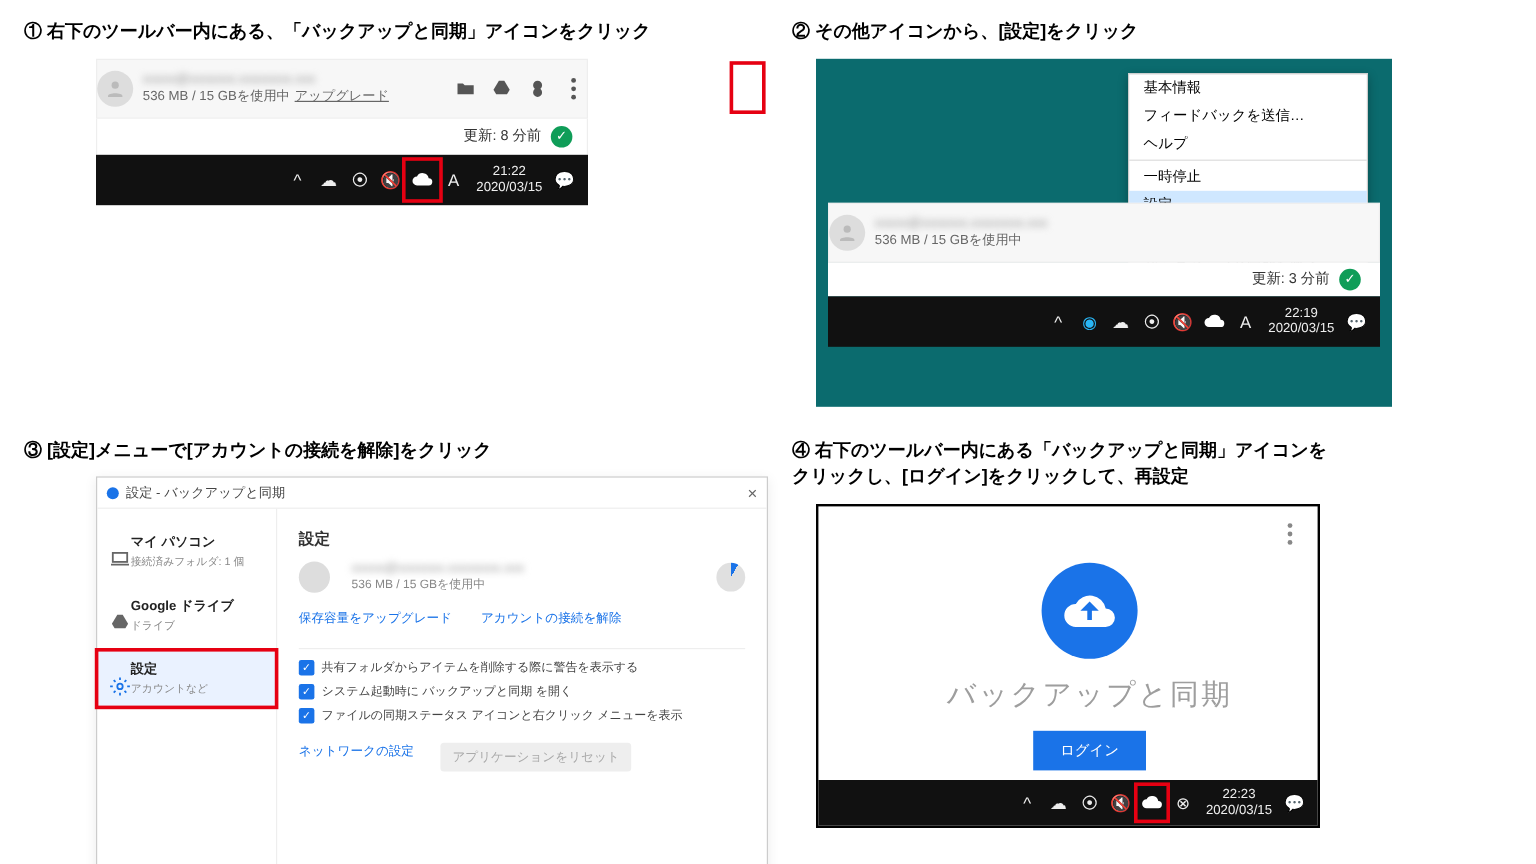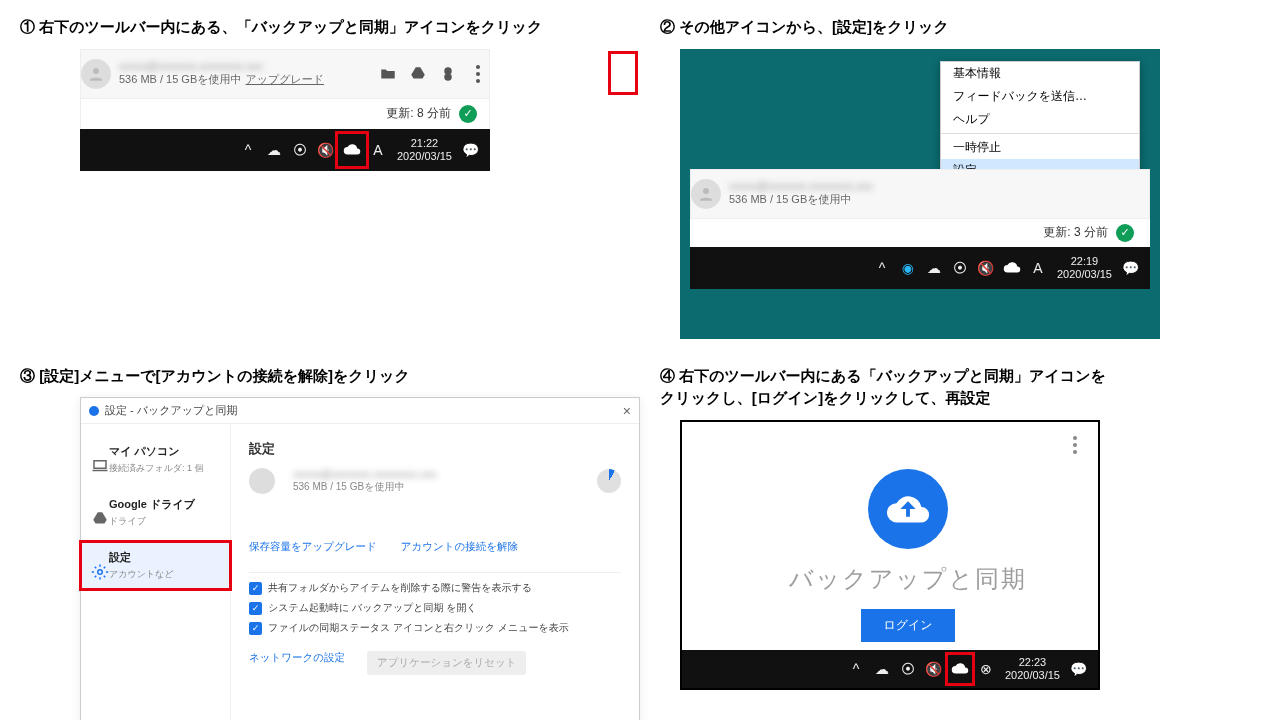--- a/index.html
+++ b/index.html
@@ -51,21 +51,21 @@
   .side-item { padding:8px 10px; display:flex; gap:0; align-items:flex-end; cursor:pointer; }
   .side-item.sel { background:#eaf2ff; }
   .side-ic { width:18px; height:18px; display:flex; align-items:center; justify-content:center; font-size:14px; color:#1a73e8; }
   .side-txt strong { font-size:11px; color:#222; display:block; }
   .side-txt small { font-size:9px; color:#888; }
   .s3-main { flex:1; padding:16px 18px; font-size:11px; color:#444; }
   .s3-h { font-size:13px; font-weight:700; margin-bottom:10px; color:#333; }
   .acct-row { display:flex; align-items:center; gap:10px; margin-bottom:14px; }
   .pie { width:24px;height:24px; border-radius:50%; background:conic-gradient(#1a73e8 0 30deg,#e0e0e0 30deg 360deg); }
   .link-buttons { display:flex; gap:24px; margin:14px 0 18px; font-size:10.5px; }
-  .link-btn { color:#1a73e8; cursor:pointer;margin-top:32px; }
+  .link-btn { color:#1a73e8; cursor:pointer; }
   .chk-row { display:flex; align-items:center; gap:6px; font-size:10px; color:#444; margin:6px 0; }
   .chk { width:13px;height:13px; background:#1a73e8; display:flex; align-items:center; justify-content:center; color:#fff; font-size:9px; border-radius:2px; }
   .net-row { margin-top:16px; display:flex; gap:22px; align-items:flex-start; }
   .net-lnk { color:#1a73e8; font-size:10.5px; }
   .reset-btn { padding:5px 10px; background:#eee; color:#aaa; font-size:10.5px; border-radius:3px; }
 
   
   .s4-wrap { width:420px; height:270px; margin-left:20px; border:2px solid #000; position:relative; display:flex; flex-direction:column; }
   .s4-head { height:40px; display:flex; justify-content:flex-end; padding:8px 12px; }
   .s4-head .dots span { background:#888; }

